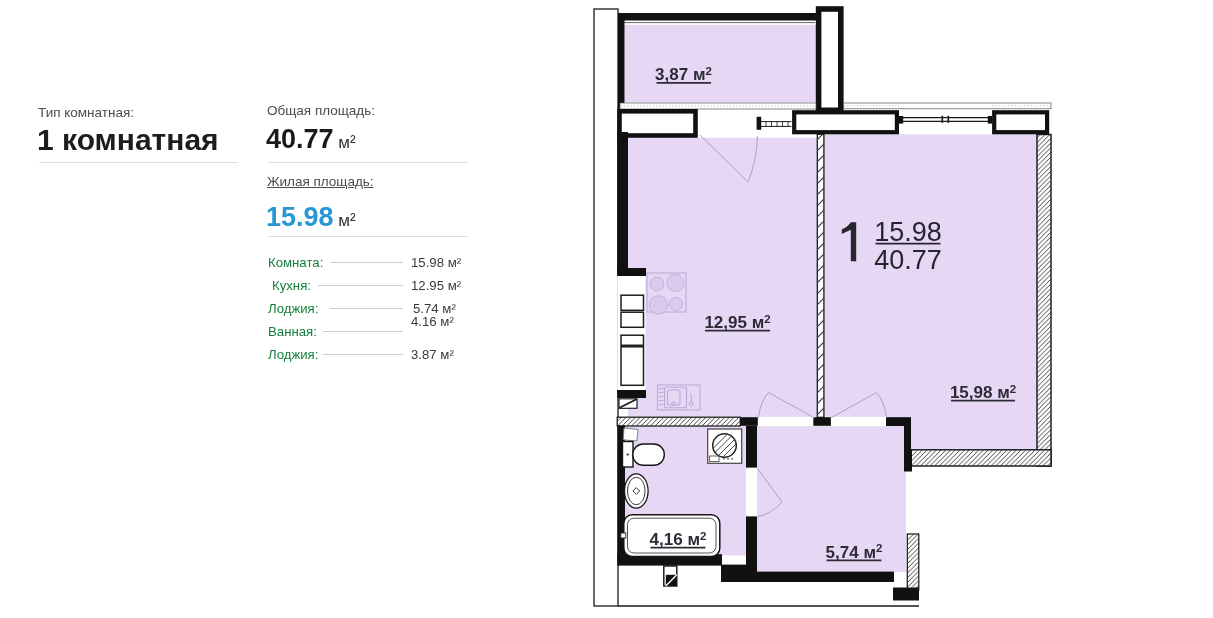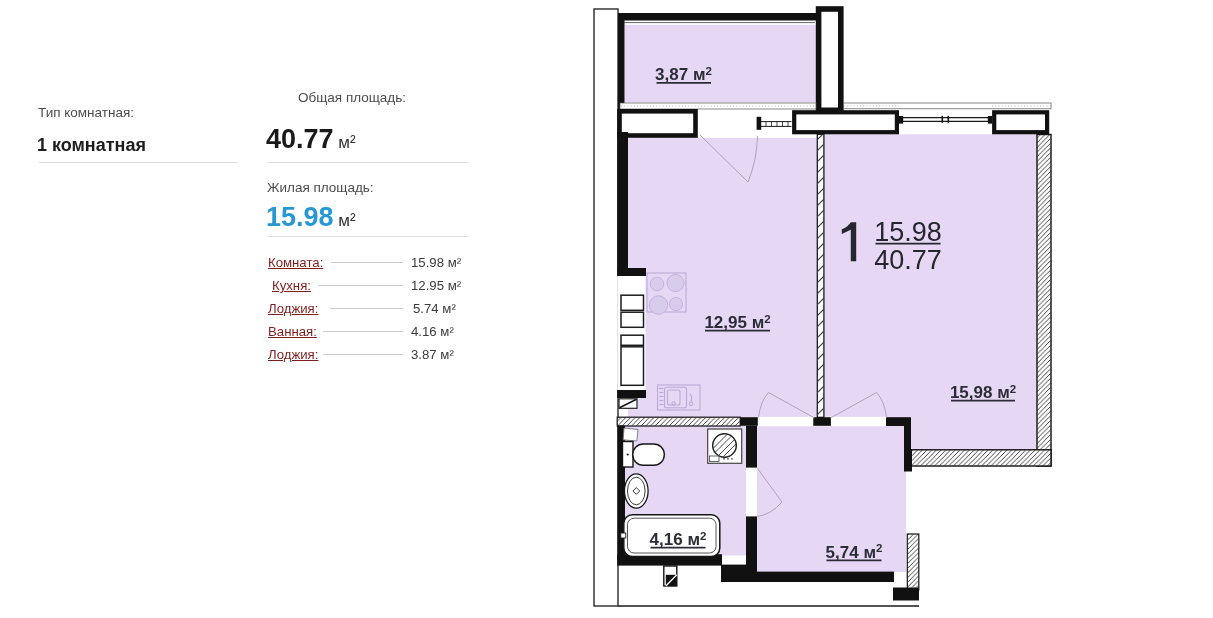--- a/index.html
+++ b/index.html
@@ -1,53 +1,53 @@
 <!DOCTYPE html>
 <html><head>
 <meta charset="utf-8">
 <style>
   html,body{margin:0;padding:0;background:#fff;}
   body{width:1213px;height:618px;position:relative;font-family:"Liberation Sans",sans-serif;overflow:hidden;}
   .abs{position:absolute;line-height:1;white-space:nowrap;}
   .lbl{font-size:13.5px;color:#4c4c4c;}
   .hline{position:absolute;height:1px;background:#dcdcdc;}
   .ldr{position:absolute;height:1px;background:#cccccc;}
-  .rowl{font-size:13.2px;color:#7f1d1d;text-decoration:underline;}
+  .rowl{font-size:13.2px;color:#15803d;}
   .rowv{font-size:13.2px;color:#3b3b3b;}
 </style>
 </head>
 <body>
 
   <div class="abs lbl" style="left:38px;top:106px;">Тип комнатная:</div>
-  <div class="abs" style="left:37px;top:125px;font-size:18px;font-weight:bold;color:#1d1d1d;margin-top:11px;">1 комнатная</div>
+  <div class="abs" style="left:37px;top:125px;font-size:30px;font-weight:bold;color:#1d1d1d;">1 комнатная</div>
   <div class="hline" style="left:39px;top:162px;width:199px;"></div>
 
-  <div class="abs lbl" style="left:267px;top:91px;margin-left:31px;">Общая площадь:</div>
+  <div class="abs lbl" style="left:267px;top:104px;">Общая площадь:</div>
   <div class="abs" style="left:266px;top:126px;font-size:27px;font-weight:bold;color:#1a1a1a;">40.77<span style="font-size:17px;font-weight:normal;color:#333;">&nbsp;м²</span></div>
   <div class="hline" style="left:268px;top:162px;width:200px;"></div>
 
-  <div class="abs lbl" style="left:267px;top:181px;">Жилая площадь:</div>
+  <div class="abs lbl" style="left:267px;top:175px;text-decoration:underline;">Жилая площадь:</div>
   <div class="abs" style="left:266px;top:204px;font-size:27px;font-weight:bold;color:#2798d4;">15.98<span style="font-size:17px;font-weight:normal;color:#333;">&nbsp;м²</span></div>
   <div class="hline" style="left:268px;top:236px;width:200px;"></div>
 
   <div class="abs rowl" style="left:268px;top:256px;">Комната:</div>
   <div class="ldr" style="left:331px;top:262px;width:72px;"></div>
   <div class="abs rowv" style="left:411px;top:256px;">15.98 м²</div>
 
   <div class="abs rowl" style="left:272px;top:279px;">Кухня:</div>
   <div class="ldr" style="left:318px;top:285px;width:85px;"></div>
   <div class="abs rowv" style="left:411px;top:279px;">12.95 м²</div>
 
   <div class="abs rowl" style="left:268px;top:302px;">Лоджия:</div>
   <div class="ldr" style="left:330px;top:308px;width:73px;"></div>
   <div class="abs rowv" style="left:413px;top:302px;">5.74 м²</div>
 
   <div class="abs rowl" style="left:268px;top:325px;">Ванная:</div>
   <div class="ldr" style="left:323px;top:331px;width:80px;"></div>
-  <div class="abs rowv" style="left:411px;top:325px;">4.16 м²</div>
+  <div class="abs rowv" style="left:411px;top:315px;">4.16 м²</div>
 
   <div class="abs rowl" style="left:268px;top:348px;">Лоджия:</div>
   <div class="ldr" style="left:323px;top:354px;width:80px;"></div>
   <div class="abs rowv" style="left:411px;top:348px;">3.87 м²</div>
 
   <svg class="abs" style="left:0;top:0;" width="1213" height="618" viewBox="0 0 1213 618">
     <defs>
       <pattern id="hd" patternUnits="userSpaceOnUse" width="4.7" height="4.7">
         <path d="M0,4.7 L4.7,0 M-1.2,1.2 L1.2,-1.2 M3.5,5.9 L5.9,3.5" stroke="#2d2d2d" stroke-width="0.9" fill="none"></path>
       </pattern>

